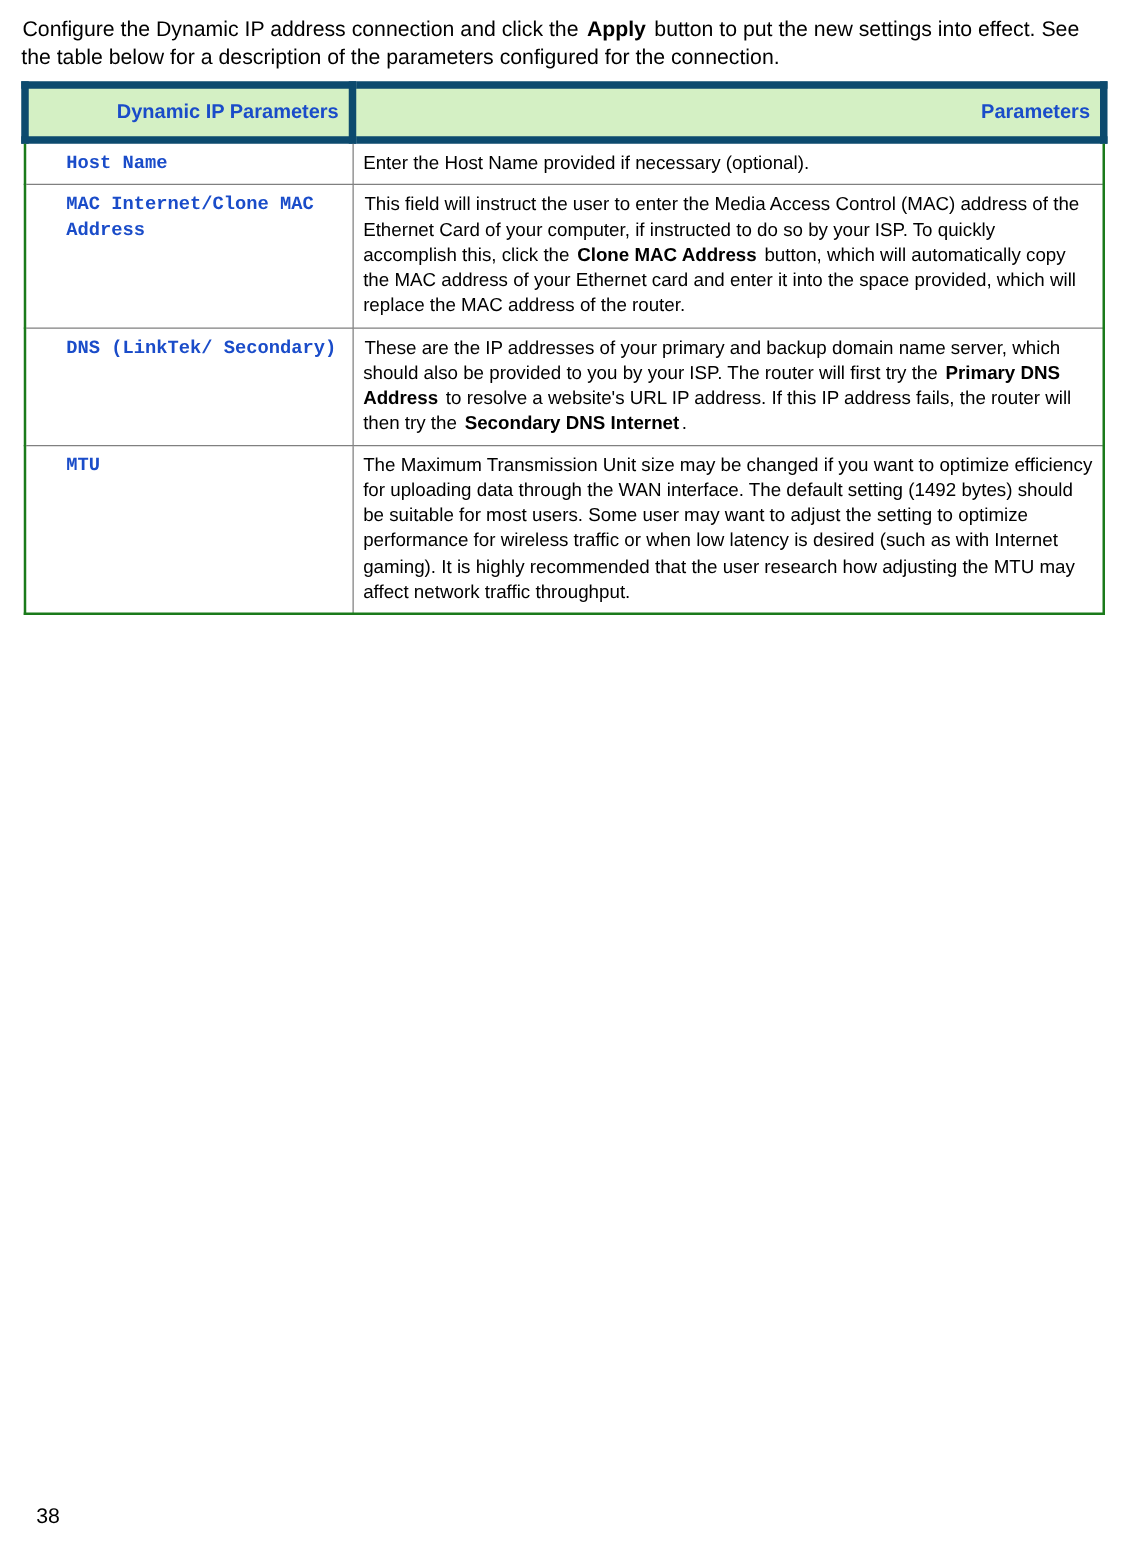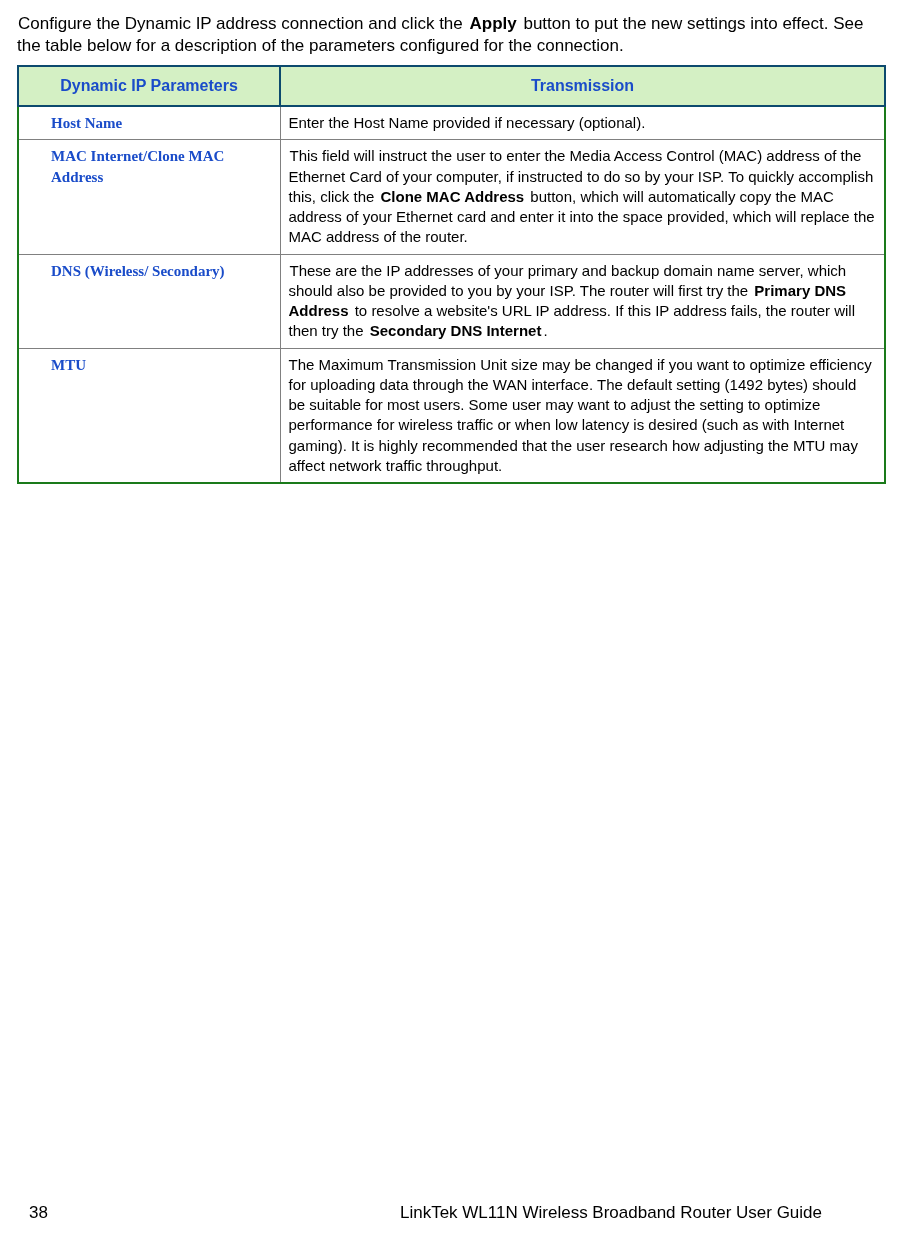--- a/index.html
+++ b/index.html
@@ -28,38 +28,38 @@
       border-collapse: collapse;
       width: 100%;
       border: 2px solid #1a7a1a;
     }
     th {
       background-color: #d4f0c4;
       color: #1a4cc9;
       font-family: Verdana, Arial, sans-serif;
       font-weight: bold;
       font-size: 16px;
-      text-align: center;
+      text-align: right;
       padding: 10px 8px;
-      border: 2px solid #0c4a6e;
+      border: 6px solid #0c4a6e;
       vertical-align: middle;
     }
     th:first-child {
       width: 262px;
     }
     td {
       border: 1px solid #808080;
       padding: 6px 8px;
       font-size: 15px;
       vertical-align: top;
       line-height: 1.35;
     }
     td.param {
       color: #1a4cc9;
-      font-family: Liberation Serif, serif;
+      font-family: Liberation Mono, monospace;
       font-weight: bold;
       font-size: 15px;
       vertical-align: top;
       padding-left: 32px;
     }
     td.desc {
       color: #000;
       font-family: Liberation Sans, sans-serif;
     }
     td.desc .bold {
@@ -87,43 +87,42 @@
 <body>
 
 <p class="intro">
   <span>Configure the Dynamic IP address connection and click the </span><span class="bold">Apply</span><span> button to put the new settings into effect. See the table below for a description of the parameters configured for the connection.</span>
 </p>
 
 <table>
   <thead>
     <tr>
       <th>Dynamic IP Parameters</th>
-      <th>Transmission</th>
+      <th>Parameters</th>
     </tr>
   </thead>
   <tbody>
     <tr>
       <td class="param">Host Name</td>
       <td class="desc">Enter the Host Name provided if necessary (optional).</td>
     </tr>
     <tr>
       <td class="param">MAC Internet/Clone MAC Address</td>
       <td class="desc">
         <span>This field will instruct the user to enter the Media Access Control (MAC) address of the Ethernet Card of your computer, if instructed to do so by your ISP. To quickly accomplish this, click the </span><span class="bold">Clone MAC Address</span><span> button, which will automatically copy the MAC address of your Ethernet card and enter it into the space provided, which will replace the MAC address of the router.</span>
       </td>
     </tr>
     <tr>
-      <td class="param">DNS (Wireless/ Secondary)</td>
+      <td class="param">DNS (LinkTek/ Secondary)</td>
       <td class="desc">
         <span>These are the IP addresses of your primary and backup domain name server, which should also be provided to you by your ISP. The router will first try the </span><span class="bold">Primary DNS Address</span><span> to resolve a website's URL IP address. If this IP address fails, the router will then try the </span><span class="bold">Secondary DNS Internet</span><span>.</span>
       </td>
     </tr>
     <tr>
       <td class="param">MTU</td>
       <td class="desc">The Maximum Transmission Unit size may be changed if you want to optimize efficiency for uploading data through the WAN interface. The default setting (1492 bytes) should be suitable for most users. Some user may want to adjust the setting to optimize performance for wireless traffic or when low latency is desired (such as with Internet gaming). It is highly recommended that the user research how adjusting the MTU may affect network traffic throughput.</td>
     </tr>
   </tbody>
 </table>
 
 <div class="footer">
   <span class="page-num">38</span>
-  <span class="guide-title">LinkTek WL11N Wireless Broadband Router User Guide</span>
 </div>
 
 </body></html>

